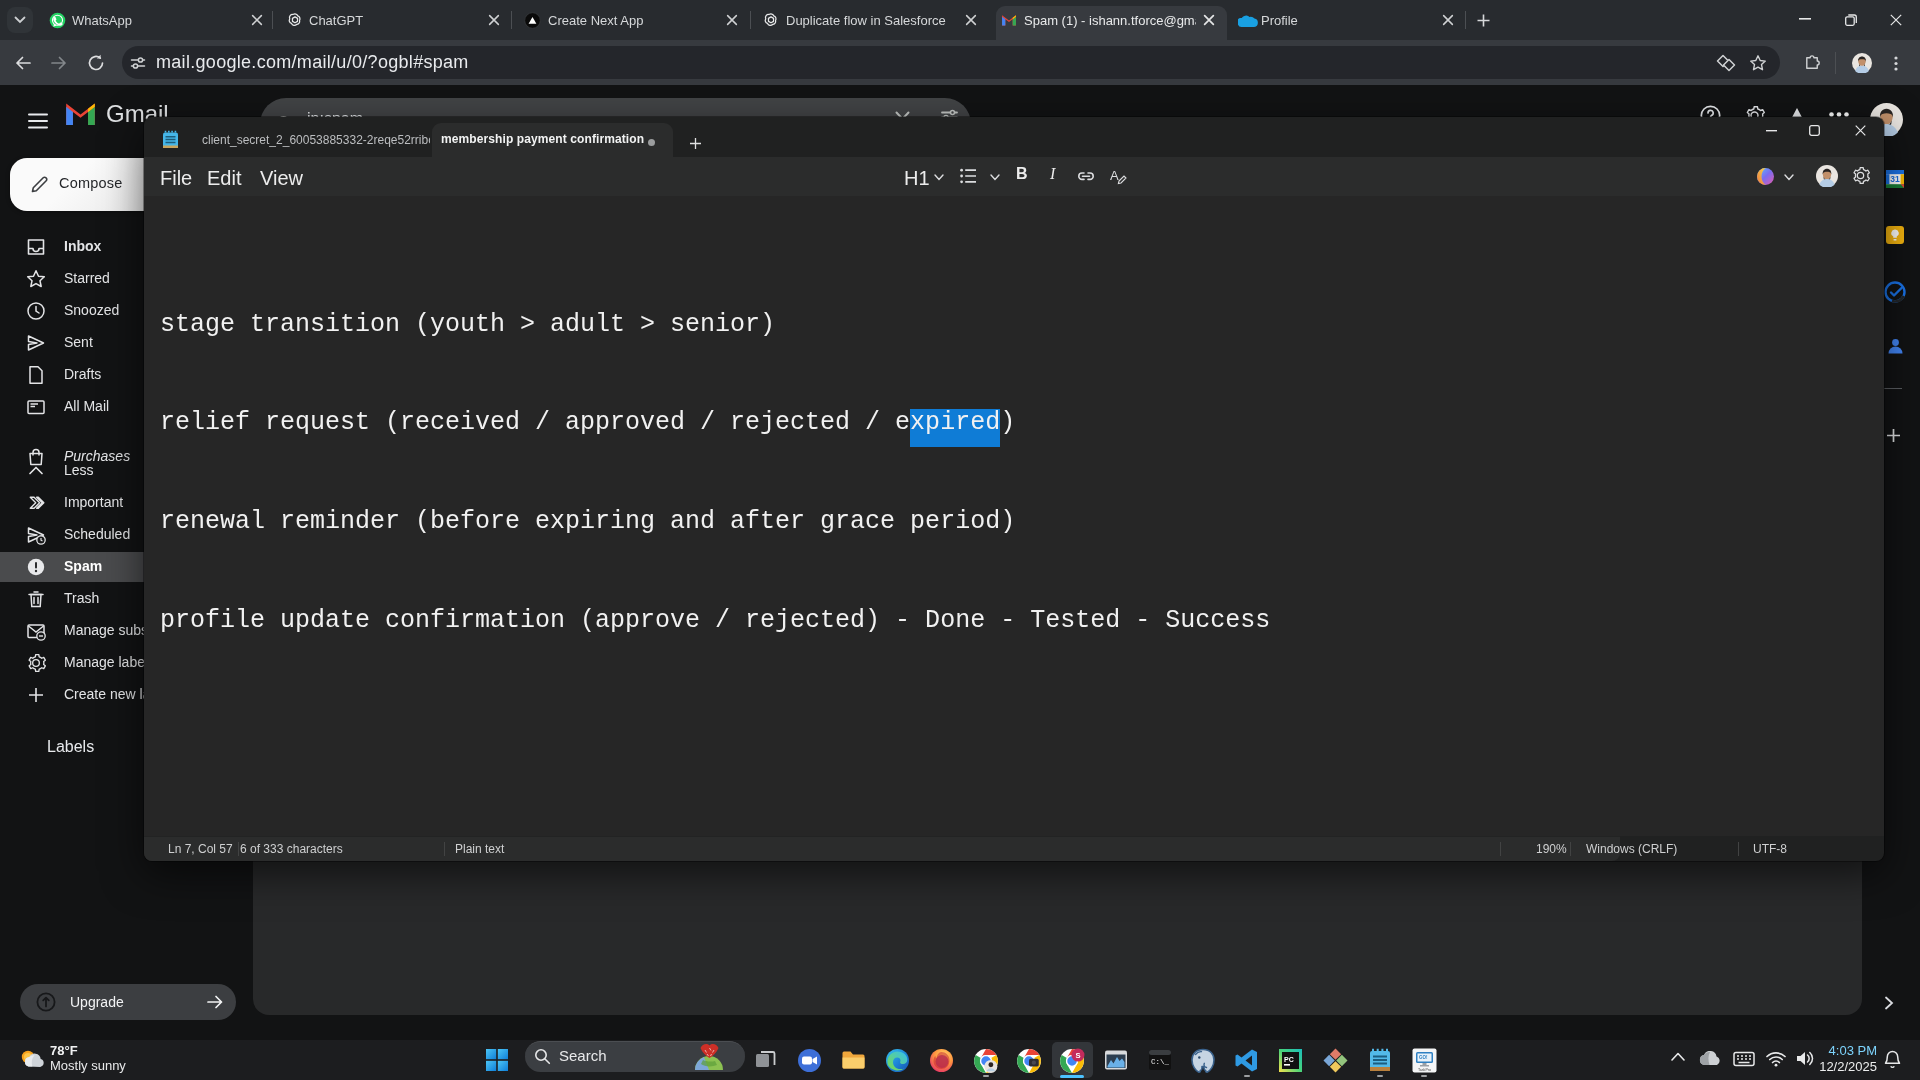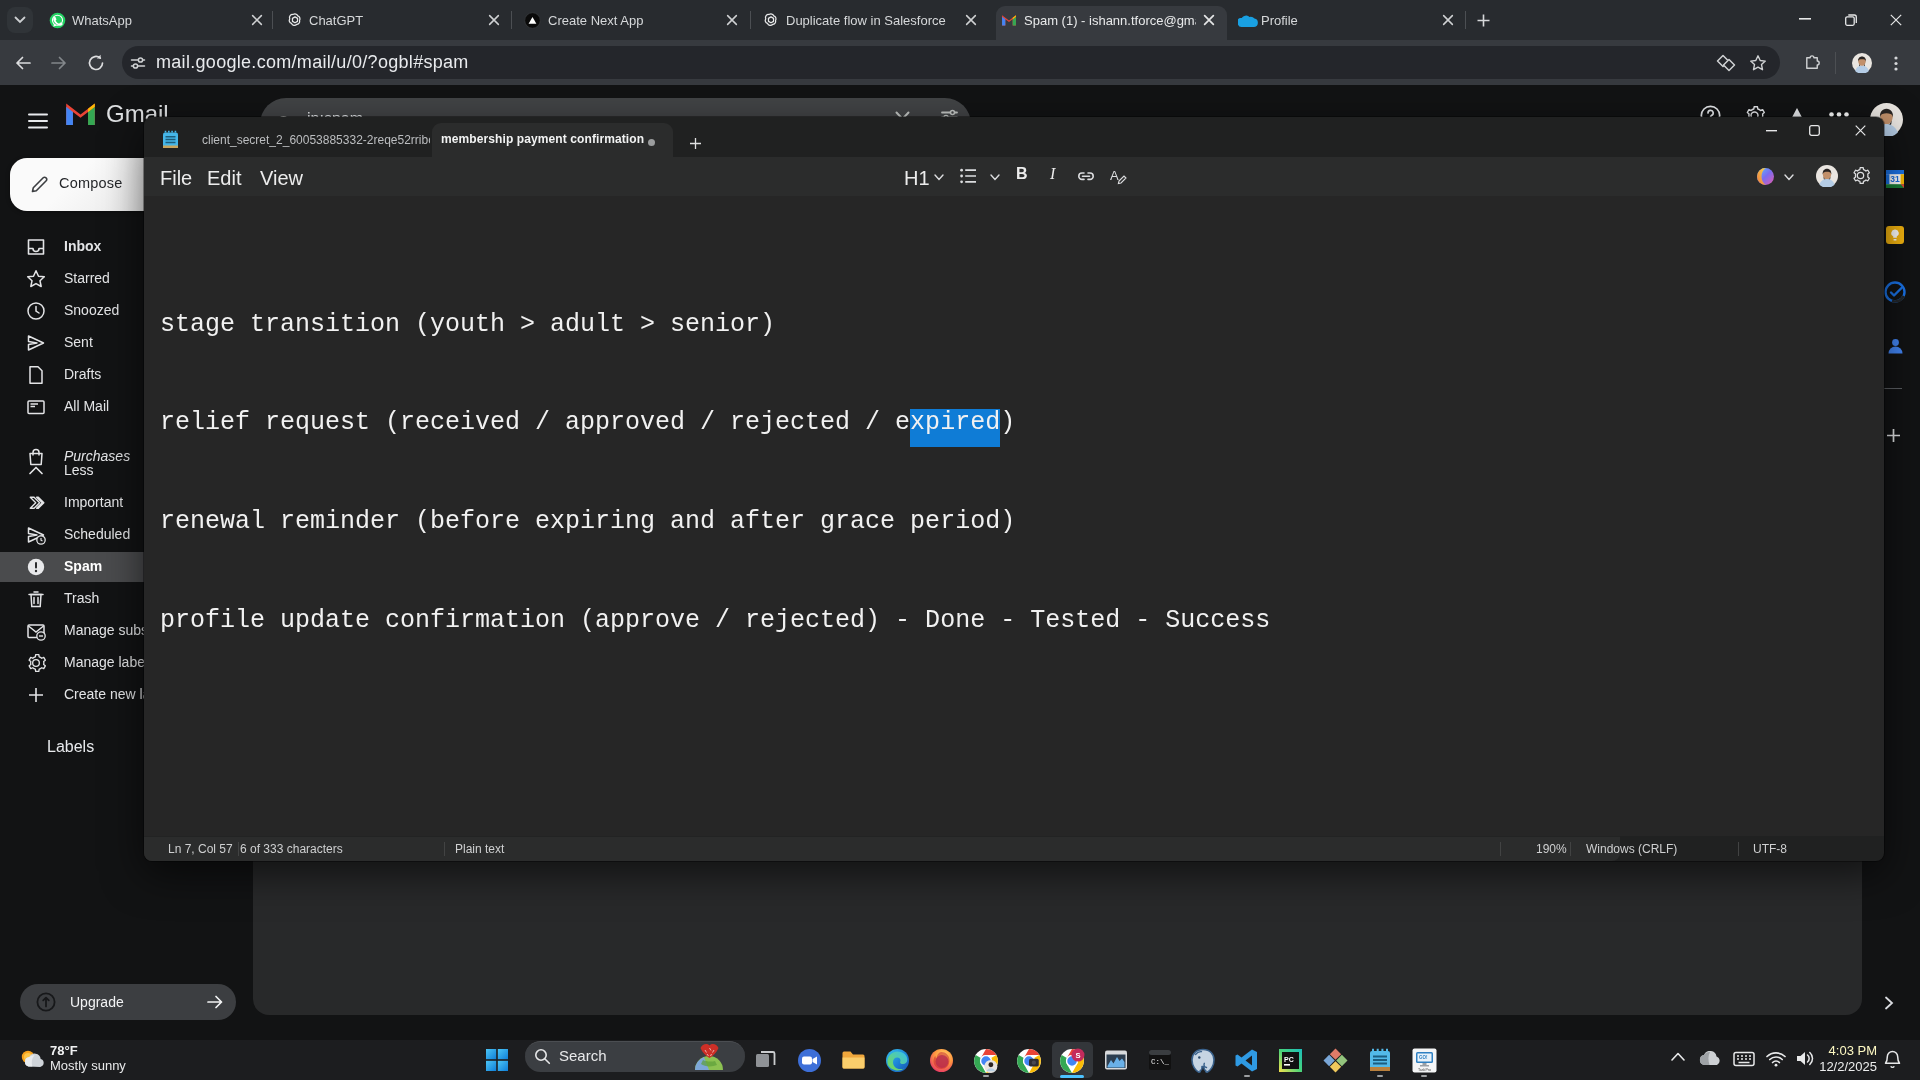--- a/index.html
+++ b/index.html
@@ -683,20 +683,20 @@
       <path d="M4 5 H6 M8 5 H10 M12 5 H14 M16 5 H18 M4 8 H6 M8 8 H10 M12 8 H14 M16 8 H18 M5.5 11.5 H16.5" stroke="#e8e9ea" stroke-width="1.3"></path>
     </svg>
 <svg class="abs" style="left:1766px;top:1051px;" width="20" height="16" viewBox="0 0 20 16">
       <path d="M1 5.5 a13 13 0 0 1 18 0 M3.8 8.5 a9 9 0 0 1 12.4 0 M6.6 11.5 a5 5 0 0 1 6.8 0" stroke="#e8e9ea" stroke-width="1.7" fill="none" stroke-linecap="round"></path>
       <circle cx="10" cy="14.2" r="1.4" fill="#e8e9ea"></circle>
     </svg>
 <svg class="abs" style="left:1796px;top:1050px;" width="19" height="17" viewBox="0 0 19 17">
       <path d="M1 6 H4.5 L9 2 V15 L4.5 11 H1 Z" fill="#e8e9ea"></path>
       <path d="M11.5 5 a4.5 4.5 0 0 1 0 7 M13.8 2.5 a8 8 0 0 1 0 12" stroke="#e8e9ea" stroke-width="1.5" fill="none" stroke-linecap="round"></path>
     </svg>
-<span class="abs" style="left:1827px;top:1043px;width:50px;text-align:right;font-size:13px;color:#fef9c3;">4:03 PM</span>
+<span class="abs" style="left:1827px;top:1043px;width:50px;text-align:right;font-size:13px;color:#7dd3fc;">4:03 PM</span>
 <span class="abs" style="left:1814px;top:1059px;width:63px;text-align:right;font-size:13px;color:#eceded;">12/2/2025</span>
 <svg class="abs" style="left:1884px;top:1050px;" width="17" height="19" viewBox="0 0 17 19">
       <path d="M8.5 1.5 a5.2 5.2 0 0 1 5.2 5.2 c0 3.5.8 5.4 1.8 6.6 H1.5 c1-1.2 1.8-3.1 1.8-6.6 A5.2 5.2 0 0 1 8.5 1.5" stroke="#e8e9ea" stroke-width="1.5" fill="none" stroke-linejoin="round"></path>
       <path d="M6.8 16.2 a1.8 1.8 0 0 0 3.4 0" stroke="#e8e9ea" stroke-width="1.4" fill="none"></path>
     </svg>
 
 </div>
 
 </body></html>

